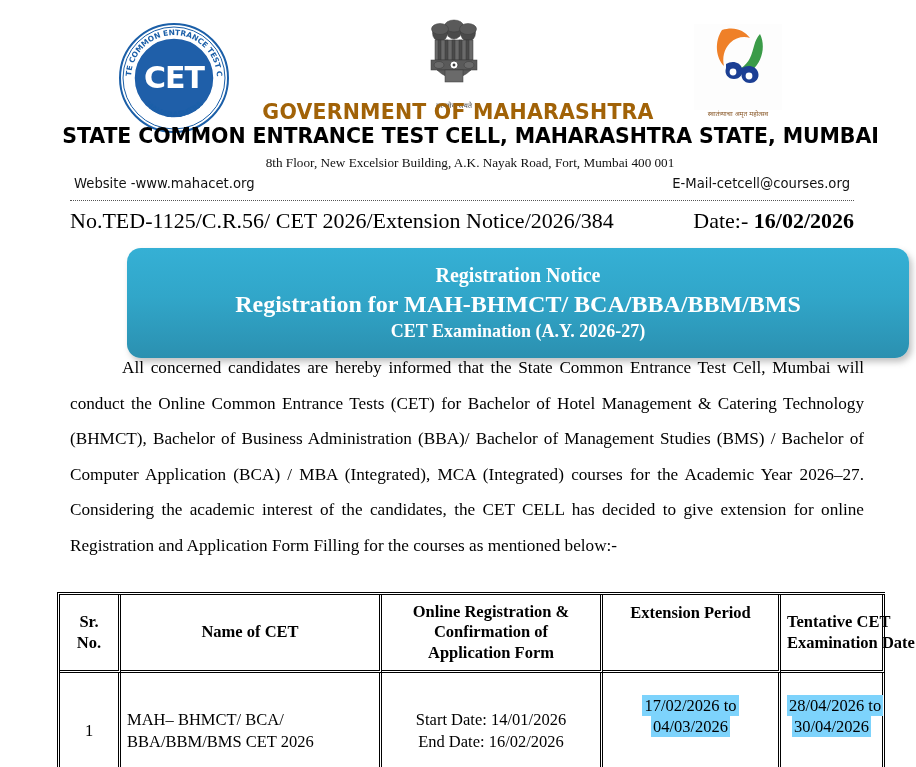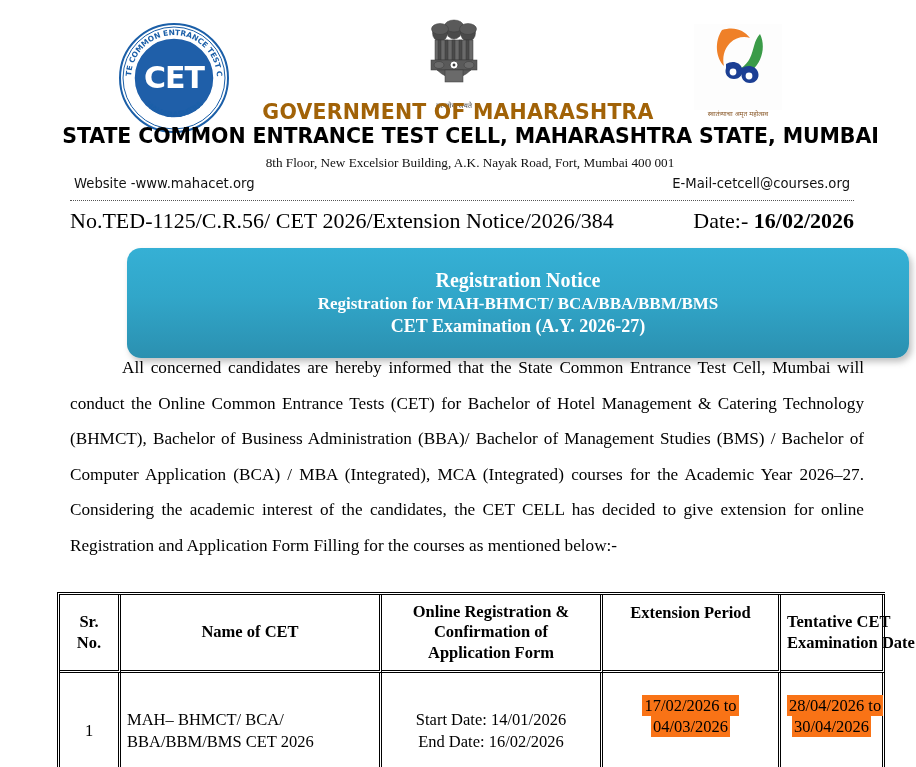--- a/index.html
+++ b/index.html
@@ -160,21 +160,21 @@
     align-items: center;
     justify-content: center;
     color: #ffffff;
     font-family: "Liberation Serif", serif;
     font-weight: bold;
     text-align: center;
     line-height: 1.28;
     margin-left: 47px;
   }
   .banner-l1 { font-size: 20px; }
-  .banner-l2 { font-size: 17px; }
+  .banner-l2 { font-size: 24px; }
   .banner-l3 { font-size: 18px; }
 
   
   .body-para {
     position: absolute;
     left: 70px;
     right: 52px;
     top: 350px;
     font-family: "Liberation Serif", serif;
     font-size: 17.2px;
@@ -217,21 +217,21 @@
     font-size: 16.5px;
     line-height: 1.3;
     height: 88px;
   }
   .c-sr  { width: 46px;  text-align:center; }
   .c-nm  { width: 246px; text-align:left; vertical-align: top; padding-top: 12px; }
   .c-reg { width: 206px; text-align:center; }
   .c-ext { width: 163px; text-align:center; }
   .c-ten { width: auto;  text-align:center; }
   .hl {
-    background: #f97316;
+    background: #7dd3fc;
     padding: 1px 2px;
   }
   .nowrapline { display:block; white-space: nowrap; }
 </style>
 </head>
 <body>
 
 <div class="page">
 
   <div class="logo-row">

